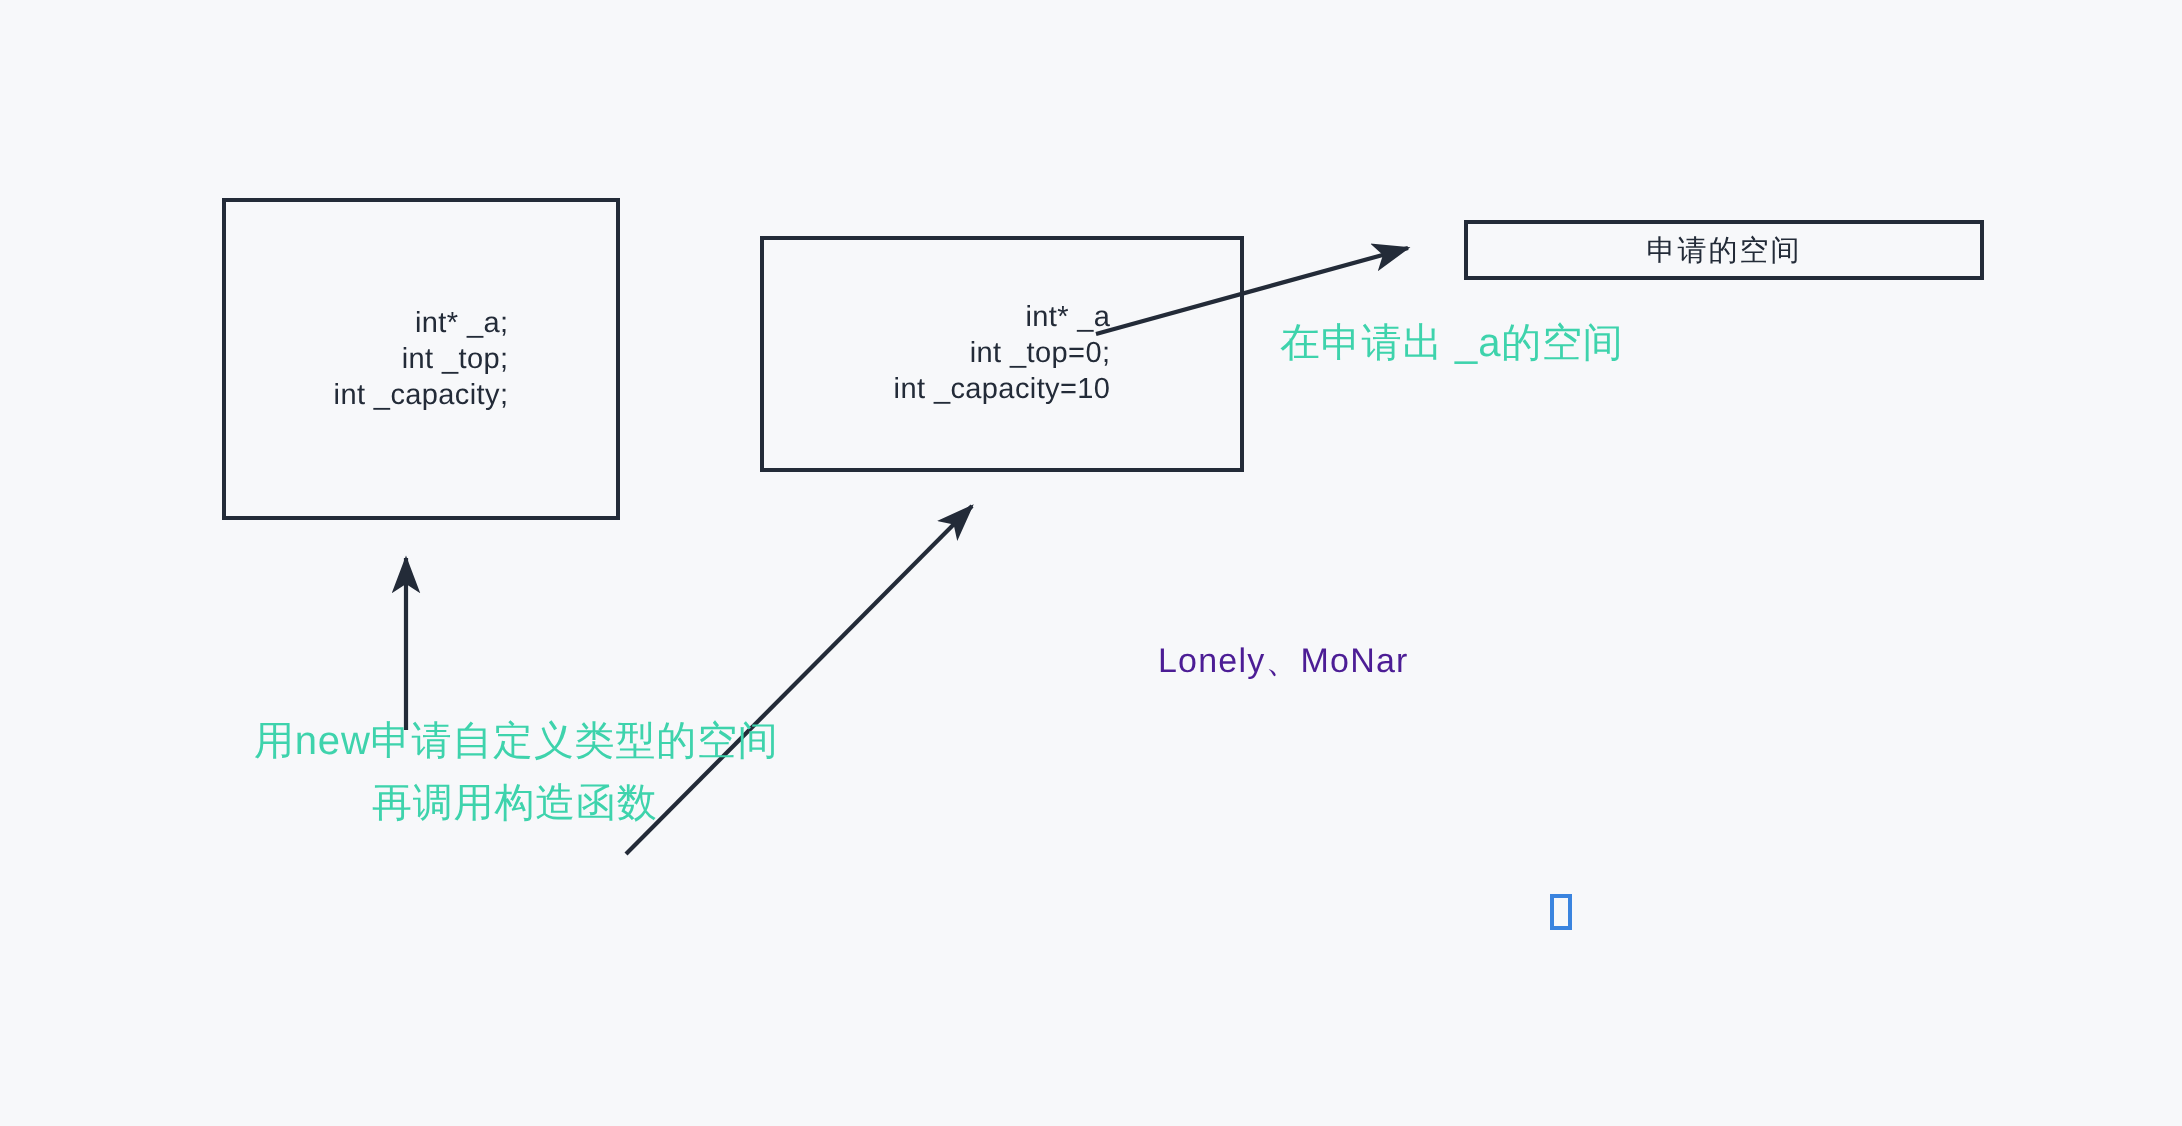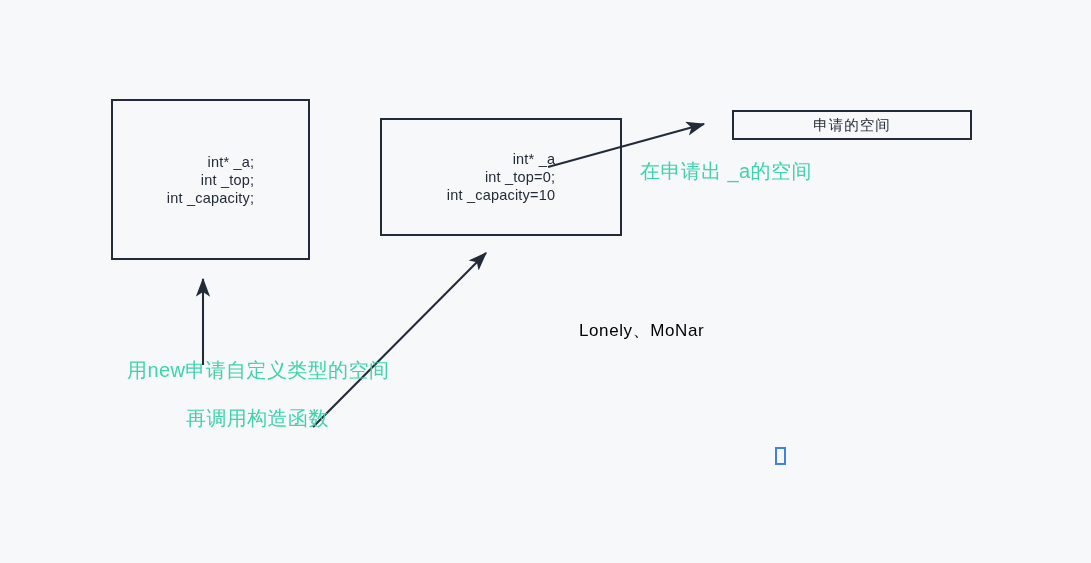--- a/index.html
+++ b/index.html
@@ -43,21 +43,21 @@
   }
   #box-struct-init {
     left: 380px;
     top: 118px;
     width: 242px;
     height: 118px;
   }
   #box-allocated-space {
     left: 732px;
     top: 110px;
-    width: 240px;
+    width: 260px;
     height: 30px;
   }
   .code-block {
     text-align: right;
     color: #232b38;
     font-size: 14.5px;
     line-height: 18px;
     white-space: pre;
     letter-spacing: 0.2px;
   }
@@ -77,27 +77,27 @@
     left: 640px;
     top: 158px;
   }
   #annot-new-custom-type {
     left: 107px;
     top: 357px;
     margin-left: 20px;
   }
   #annot-call-constructor {
     left: 186px;
-    top: 405px;
+    top: 388px;
   }
   #signature {
     position: absolute;
     left: 579px;
     top: 319px;
-    color: #000000;
+    color: #4c1d95;
     font-size: 17px;
     letter-spacing: 0.6px;
     white-space: nowrap;
   }
   #missing-glyph {
     position: absolute;
     left: 775px;
     top: 447px;
     width: 11px;
     height: 18px;

